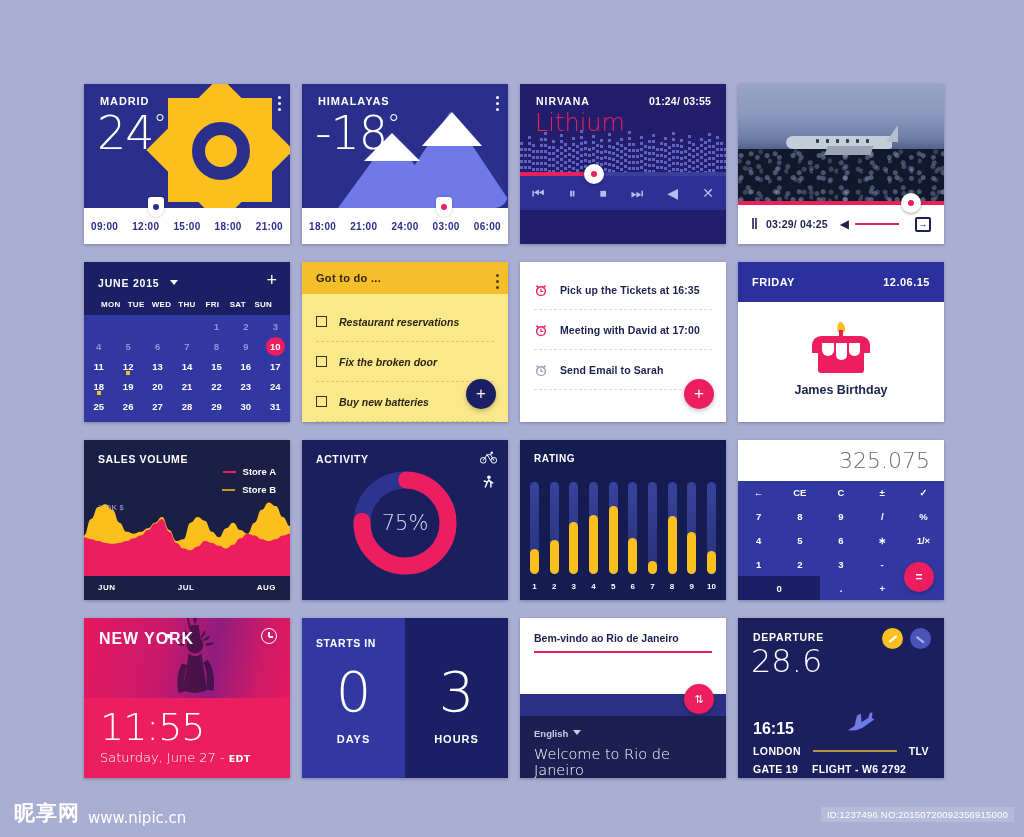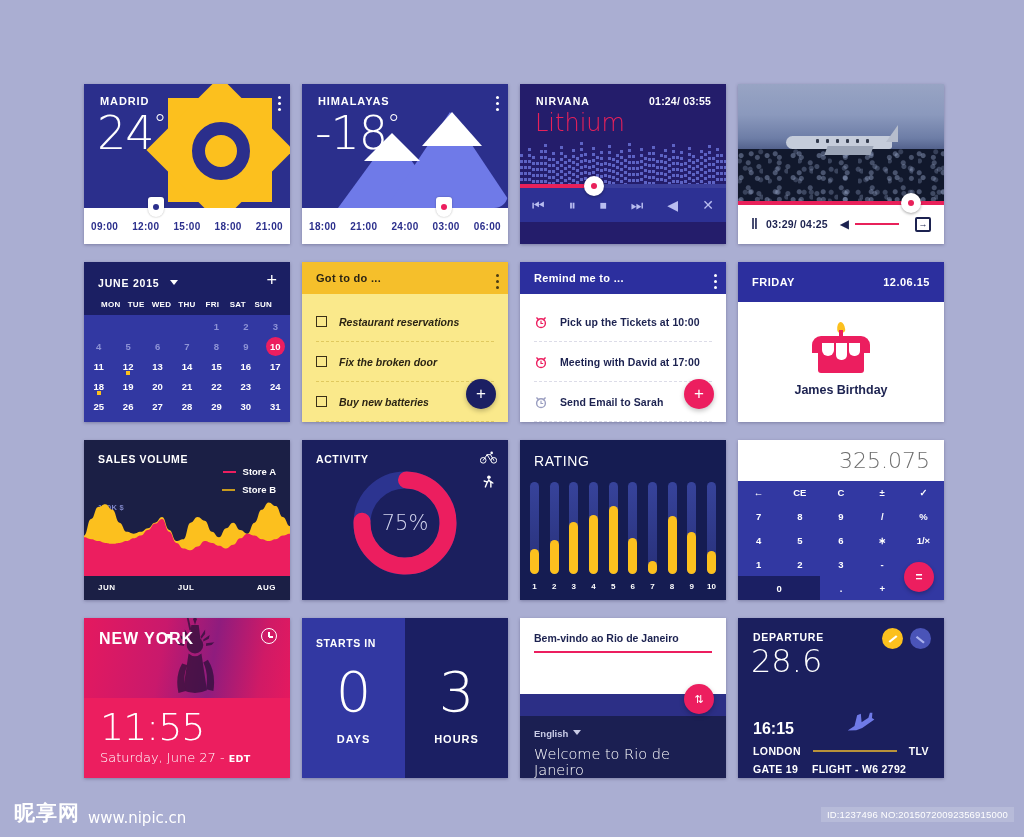--- a/index.html
+++ b/index.html
@@ -79,21 +79,21 @@
   .mtn-wrap { position:absolute; right:0; bottom:0; width:190px; height:110px; }
   .mtn { position:absolute; bottom:0; width:0; height:0; border-style:solid; }
   .mtn-a { right:62px; border-width:0 54px 74px 54px; border-color:transparent transparent #6f7ae8 transparent; }
   .mtn-b { right:-6px; border-width:0 64px 96px 64px; border-color:transparent transparent #6f7ae8 transparent; }
   .cap { position:absolute; width:0; height:0; border-style:solid; }
   .cap-a { right:88px; bottom:47px; border-width:0 28px 28px 28px; border-color:transparent transparent #fff transparent; }
   .cap-b { right:26px; bottom:62px; border-width:0 30px 34px 30px; border-color:transparent transparent #fff transparent; }
 
   
   .player { background:#241d6b; display:flex; flex-direction:column; }
-  .p-top { position:relative; height:100px; }
+  .p-top { position:relative; height:88px; }
   .p-artist { position:absolute; left:16px; top:11px; font-size:10.5px; font-weight:bold; letter-spacing:1px; color:#fff; }
   .p-time { position:absolute; right:15px; top:11px; font-size:10.5px; font-weight:bold; color:#fff; letter-spacing:.2px; }
   .p-title { position:absolute; left:15px; top:25px; font-size:24px; color:#e8215a; font-weight:300; font-family:"DejaVu Sans",sans-serif; }
   .eq { position:absolute; left:0; right:0; bottom:0; height:42px; overflow:hidden; }
   .eq b { position:absolute; bottom:0; width:3px; background-image:
       repeating-linear-gradient(to bottom, #5d63c4 0 3px, transparent 3px 6px); }
   .p-seek { position:relative; height:4px; background:#3b3f9c; }
   .p-seek .fill { position:absolute; left:0; top:0; height:4px; background:#e8215a; }
   .seek-knob {
     position:absolute; top:-8px; width:20px; height:20px; border-radius:50%;
@@ -220,21 +220,21 @@
   .activity { background:#1b1f5e; position:relative; }
   .a-title { position:absolute; left:14px; top:13px; font-size:10.5px; font-weight:bold; color:#fff; letter-spacing:.6px; }
   .a-icons { position:absolute; right:11px; top:11px; display:flex; flex-direction:column; align-items:center; gap:9px; }
   .a-icons span { color:#fff; font-size:15px; line-height:1; cursor:pointer; }
   .a-ring { position:absolute; left:50%; top:52%; transform:translate(-50%,-50%); }
   .a-pct { position:absolute; left:50%; top:52%; transform:translate(-50%,-50%);
     font-size:21px; color:#d2d5ee; font-weight:300; font-family:"DejaVu Sans",sans-serif; }
 
   
   .rating { background:#151c52; position:relative; }
-  .r-title { position:absolute; left:14px; top:13px; font-size:14px; font-weight:normal; color:#fff; letter-spacing:.6px; }
+  .r-title { position:absolute; left:14px; top:13px; font-size:10px; font-weight:bold; color:#fff; letter-spacing:.6px; }
   .r-bars { position:absolute; left:10px; right:10px; bottom:26px; height:92px; display:flex; justify-content:space-between; align-items:flex-end; }
   .r-col { width:9px; position:relative; height:92px; }
   .r-track { position:absolute; left:0; bottom:0; width:9px; height:92px; border-radius:5px;
     background:linear-gradient(to bottom,#3d4aa8 0%,#2b3480 100%); opacity:.85; }
   .r-fill { position:absolute; left:0; bottom:0; width:9px; border-radius:5px; background:#fcc01e; }
   .r-labels { position:absolute; left:10px; right:10px; bottom:9px; display:flex; justify-content:space-between; }
   .r-labels span { width:9px; text-align:center; font-size:8px; font-weight:bold; color:#fff; }
 
   
   .calc { background:#3238a2; display:flex; flex-direction:column; }
@@ -614,39 +614,31 @@
         </div>
         <div class="todo-item">
           <span class="chk"></span>
           <span class="lbl">Buy new batteries</span>
         </div>
         <div class="fab dark">+</div>
       </div>
     </div>
 
     <div class="card remind">
-      <div class="remind-head">
-        <span class="t">Remind me to ...</span>
-        <div class="dots">
-            <i></i>
-            <i></i>
-            <i></i>
-          </div>
-      </div>
       <div class="remind-list">
         <div class="rm-item spacer"></div>
         <div class="rm-item">
           <span class="alarm">
             <svg viewBox="0 0 24 24" width="14" height="14">
                 <circle cx="12" cy="14" r="7.5" fill="none" stroke="#ec1e5f" stroke-width="2.4"></circle>
                 <path d="M5 5 L8 8 M19 5 L16 8" stroke="#ec1e5f" stroke-width="2.6" stroke-linecap="round"></path>
                 <path d="M12 10.5 v4 h3" stroke="#ec1e5f" stroke-width="2" fill="none" stroke-linecap="round"></path>
               </svg>
           </span>
-          <span class="lbl">Pick up the Tickets at 10:00</span>
+          <span class="lbl">Pick up the Tickets at 16:35</span>
         </div>
         <div class="rm-item">
           <span class="alarm">
             <svg viewBox="0 0 24 24" width="14" height="14">
                 <circle cx="12" cy="14" r="7.5" fill="none" stroke="#ec1e5f" stroke-width="2.4"></circle>
                 <path d="M5 5 L8 8 M19 5 L16 8" stroke="#ec1e5f" stroke-width="2.6" stroke-linecap="round"></path>
                 <path d="M12 10.5 v4 h3" stroke="#ec1e5f" stroke-width="2" fill="none" stroke-linecap="round"></path>
               </svg>
           </span>
           <span class="lbl">Meeting with David at 17:00</span>

